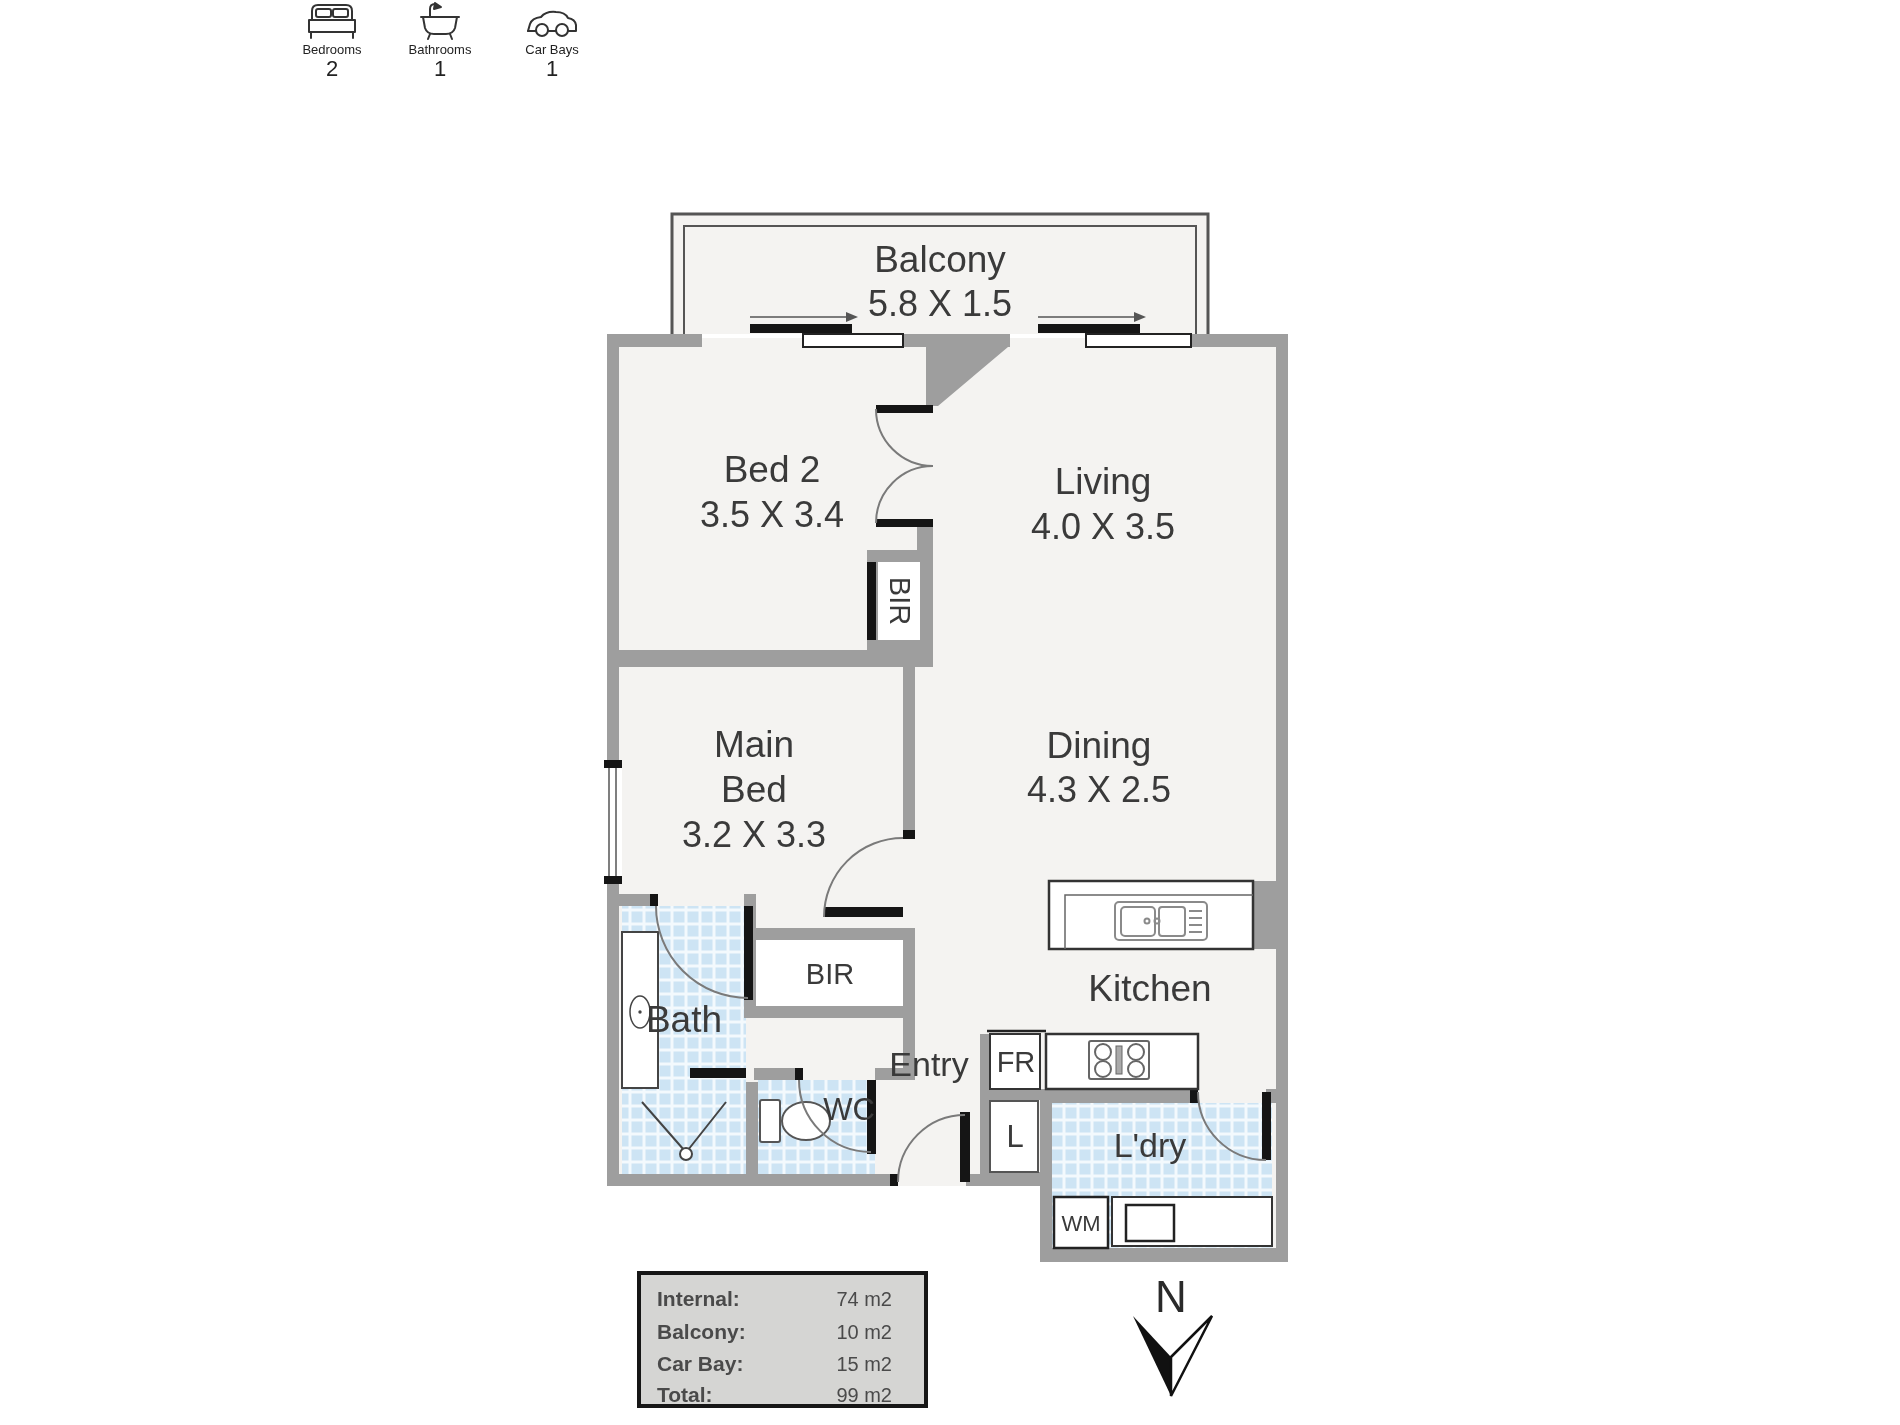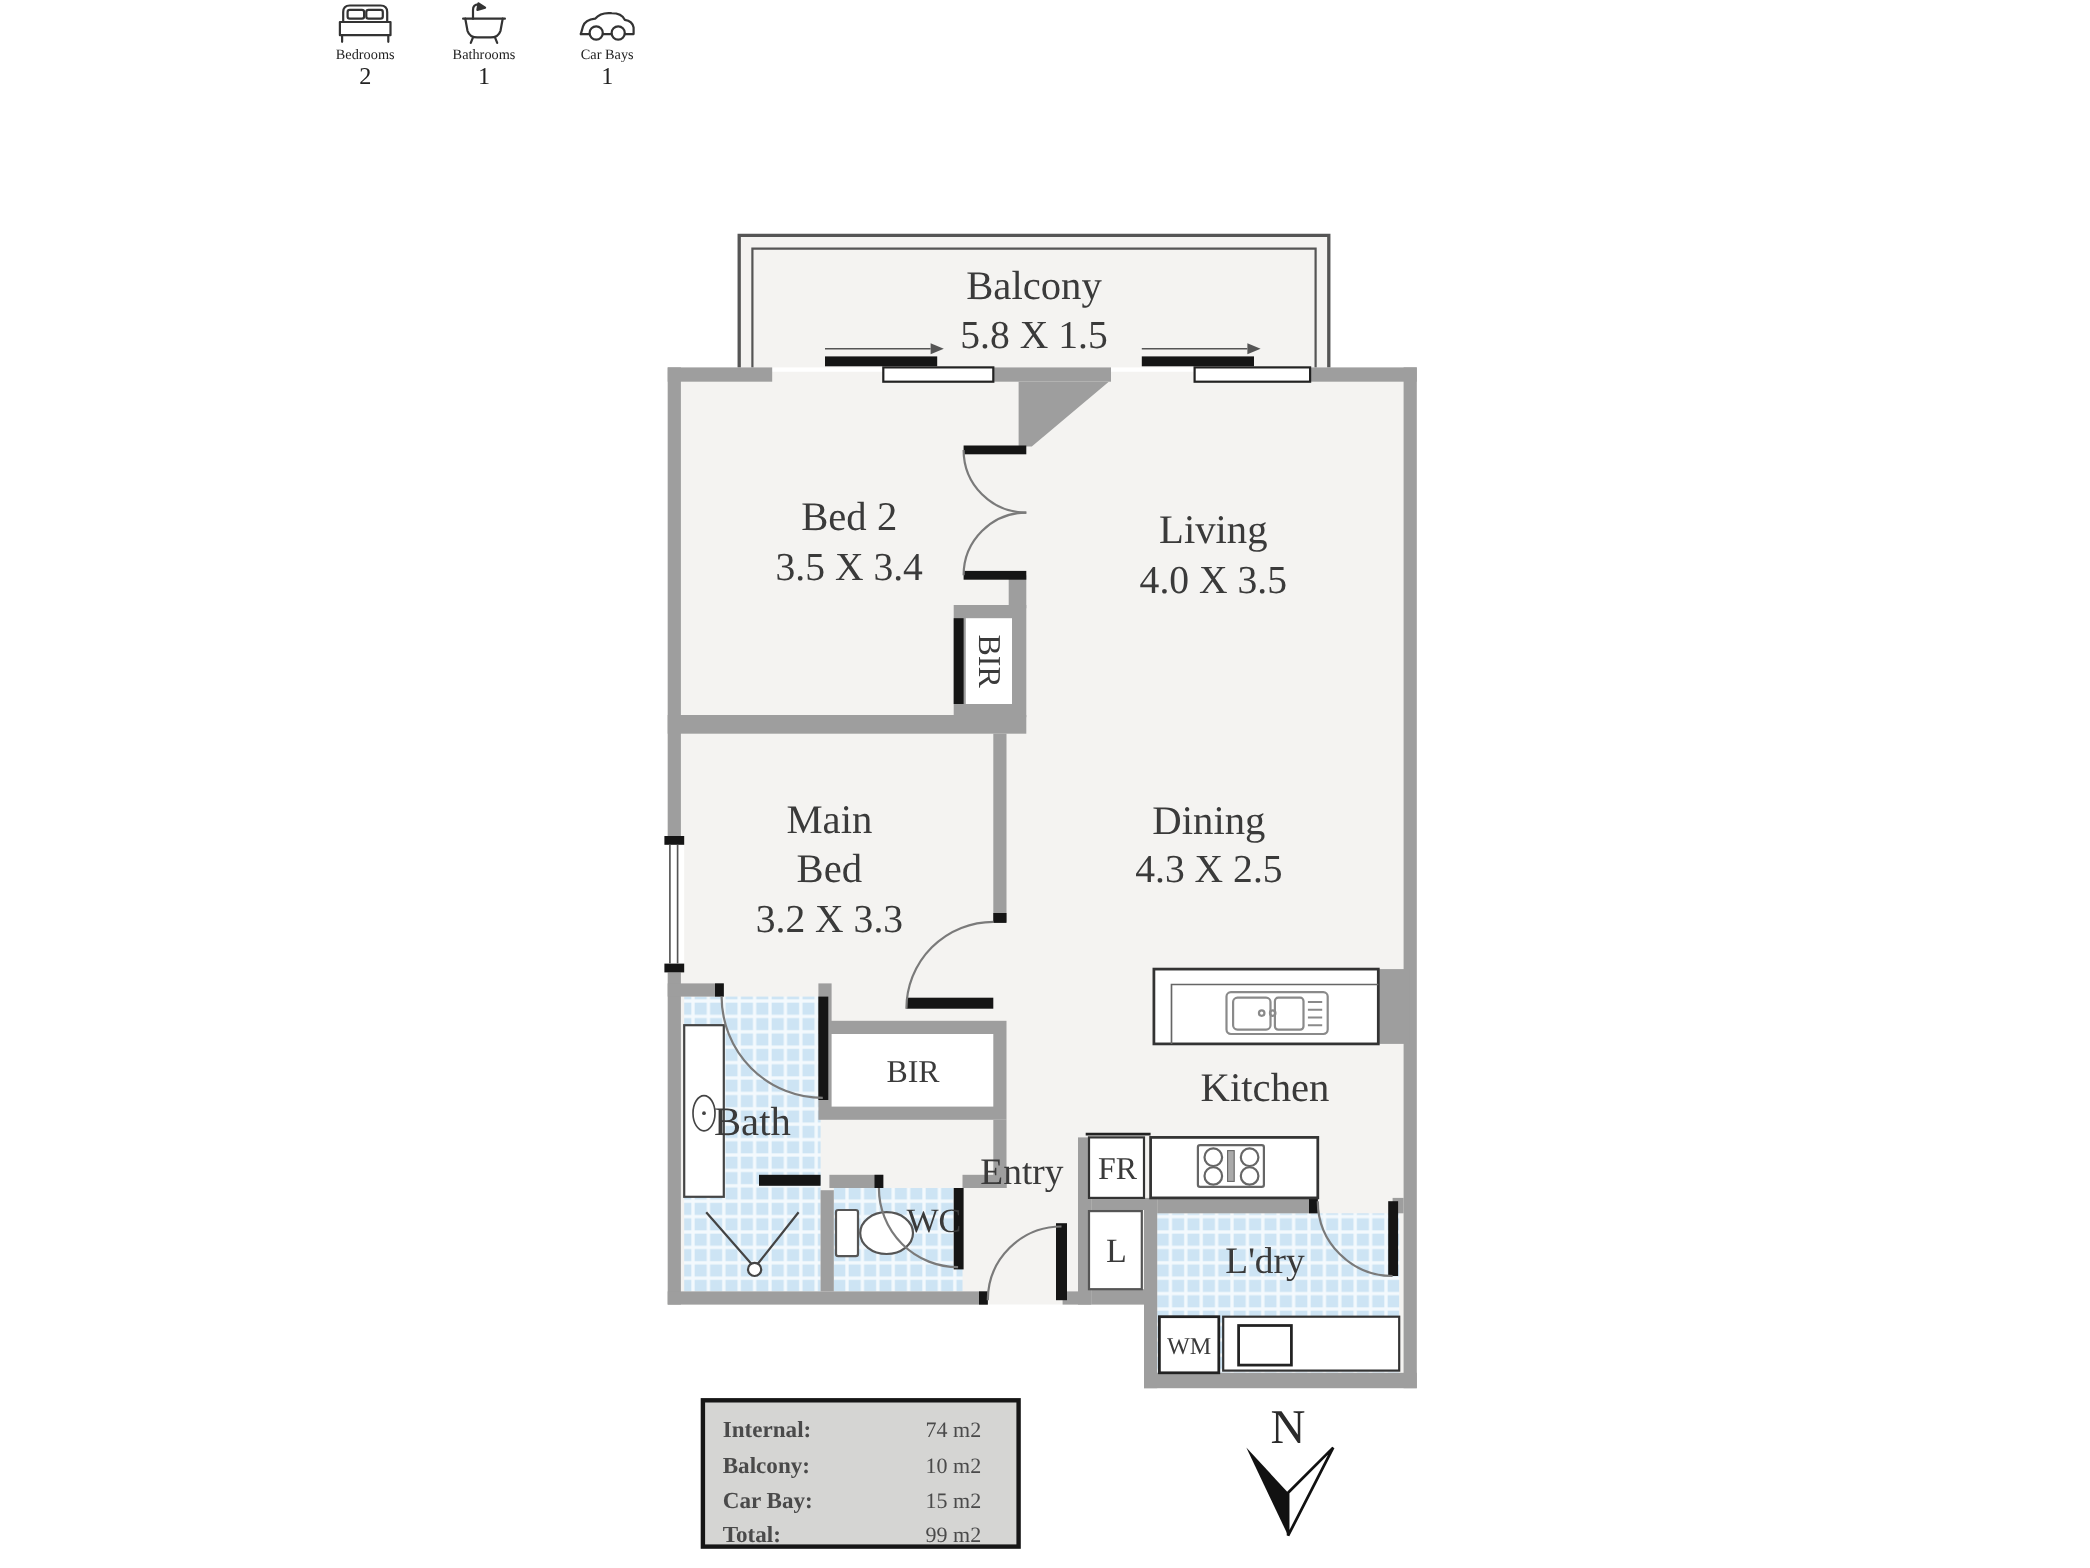--- a/index.html
+++ b/index.html
@@ -1,17 +1,17 @@
 <!DOCTYPE html>
 <html><head>
 <meta charset="utf-8">
 <style>
   html,body{margin:0;padding:0;background:#ffffff;}
   .canvas{position:relative;width:1900px;height:1425px;background:#ffffff;overflow:hidden;
-          font-family:Liberation Serif, serif;text-align:center;}
+          font-family:Liberation Sans, sans-serif;text-align:center;}
   svg{position:absolute;left:0;top:0;}
   text{fill:#3a3a3a;}
   .room-name{font-size:37px;}
   .room-dims{font-size:36px;}
   .small-label{font-size:29px;}
   .icon-label{font-size:13px;fill:#222;}
   .icon-value{font-size:22px;fill:#222;}
   .legend-label{font-size:21px;font-weight:bold;fill:#4a4a4a;}
   .legend-value{font-size:20px;fill:#4a4a4a;}
   .north-n{font-size:44px;fill:#2a2a2a;}

